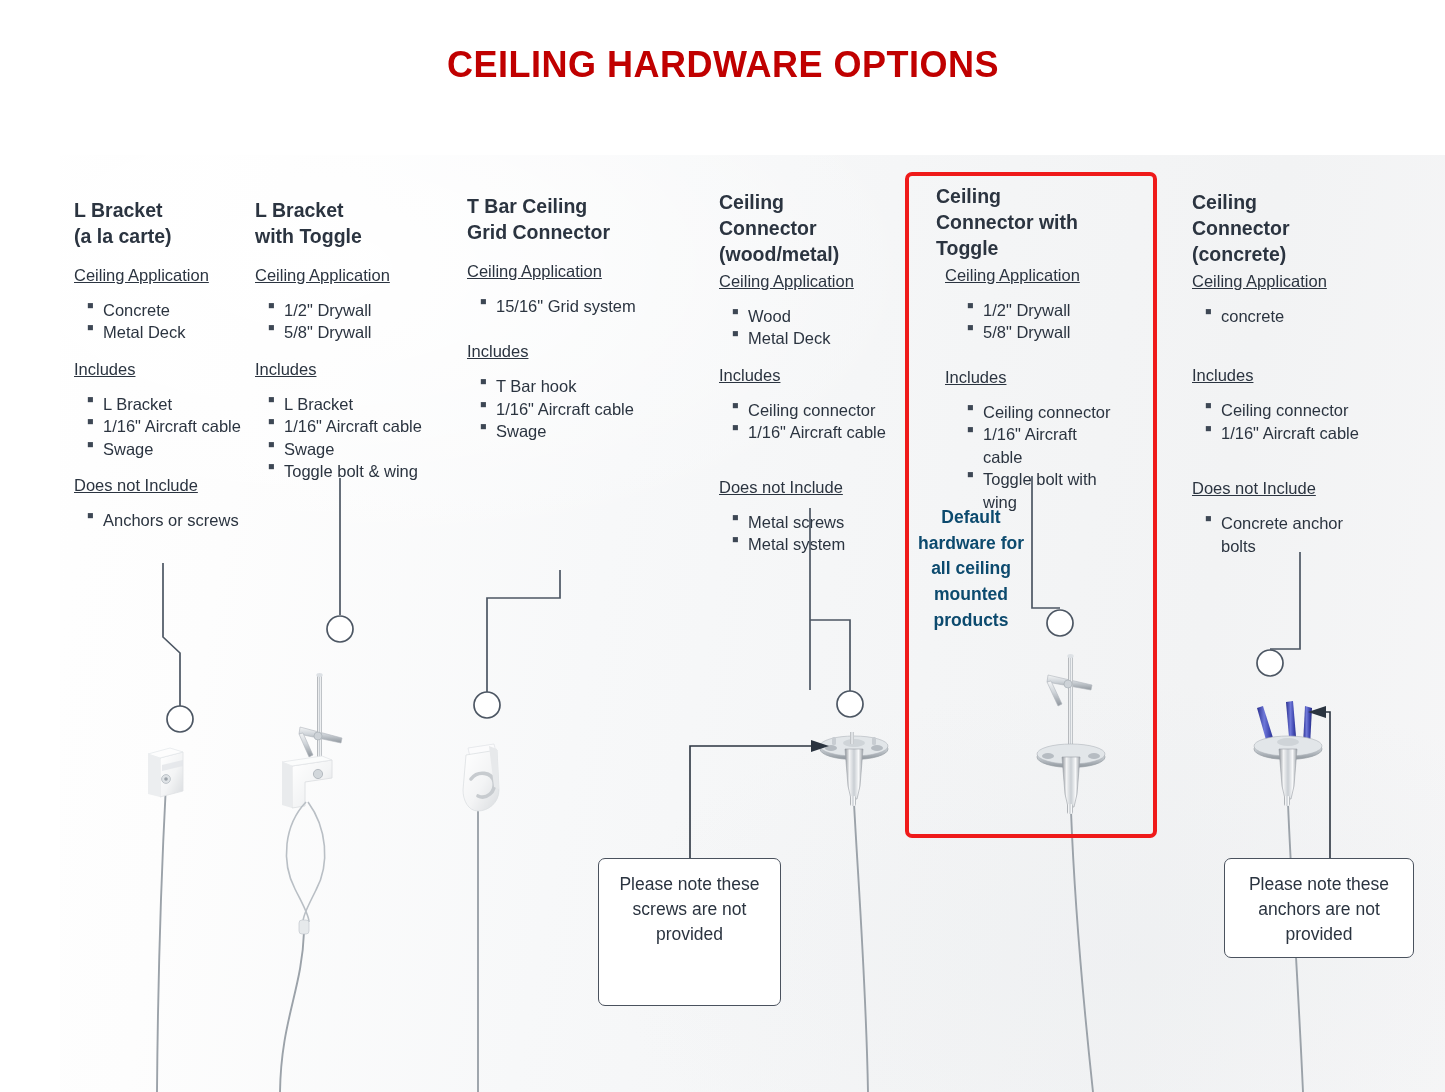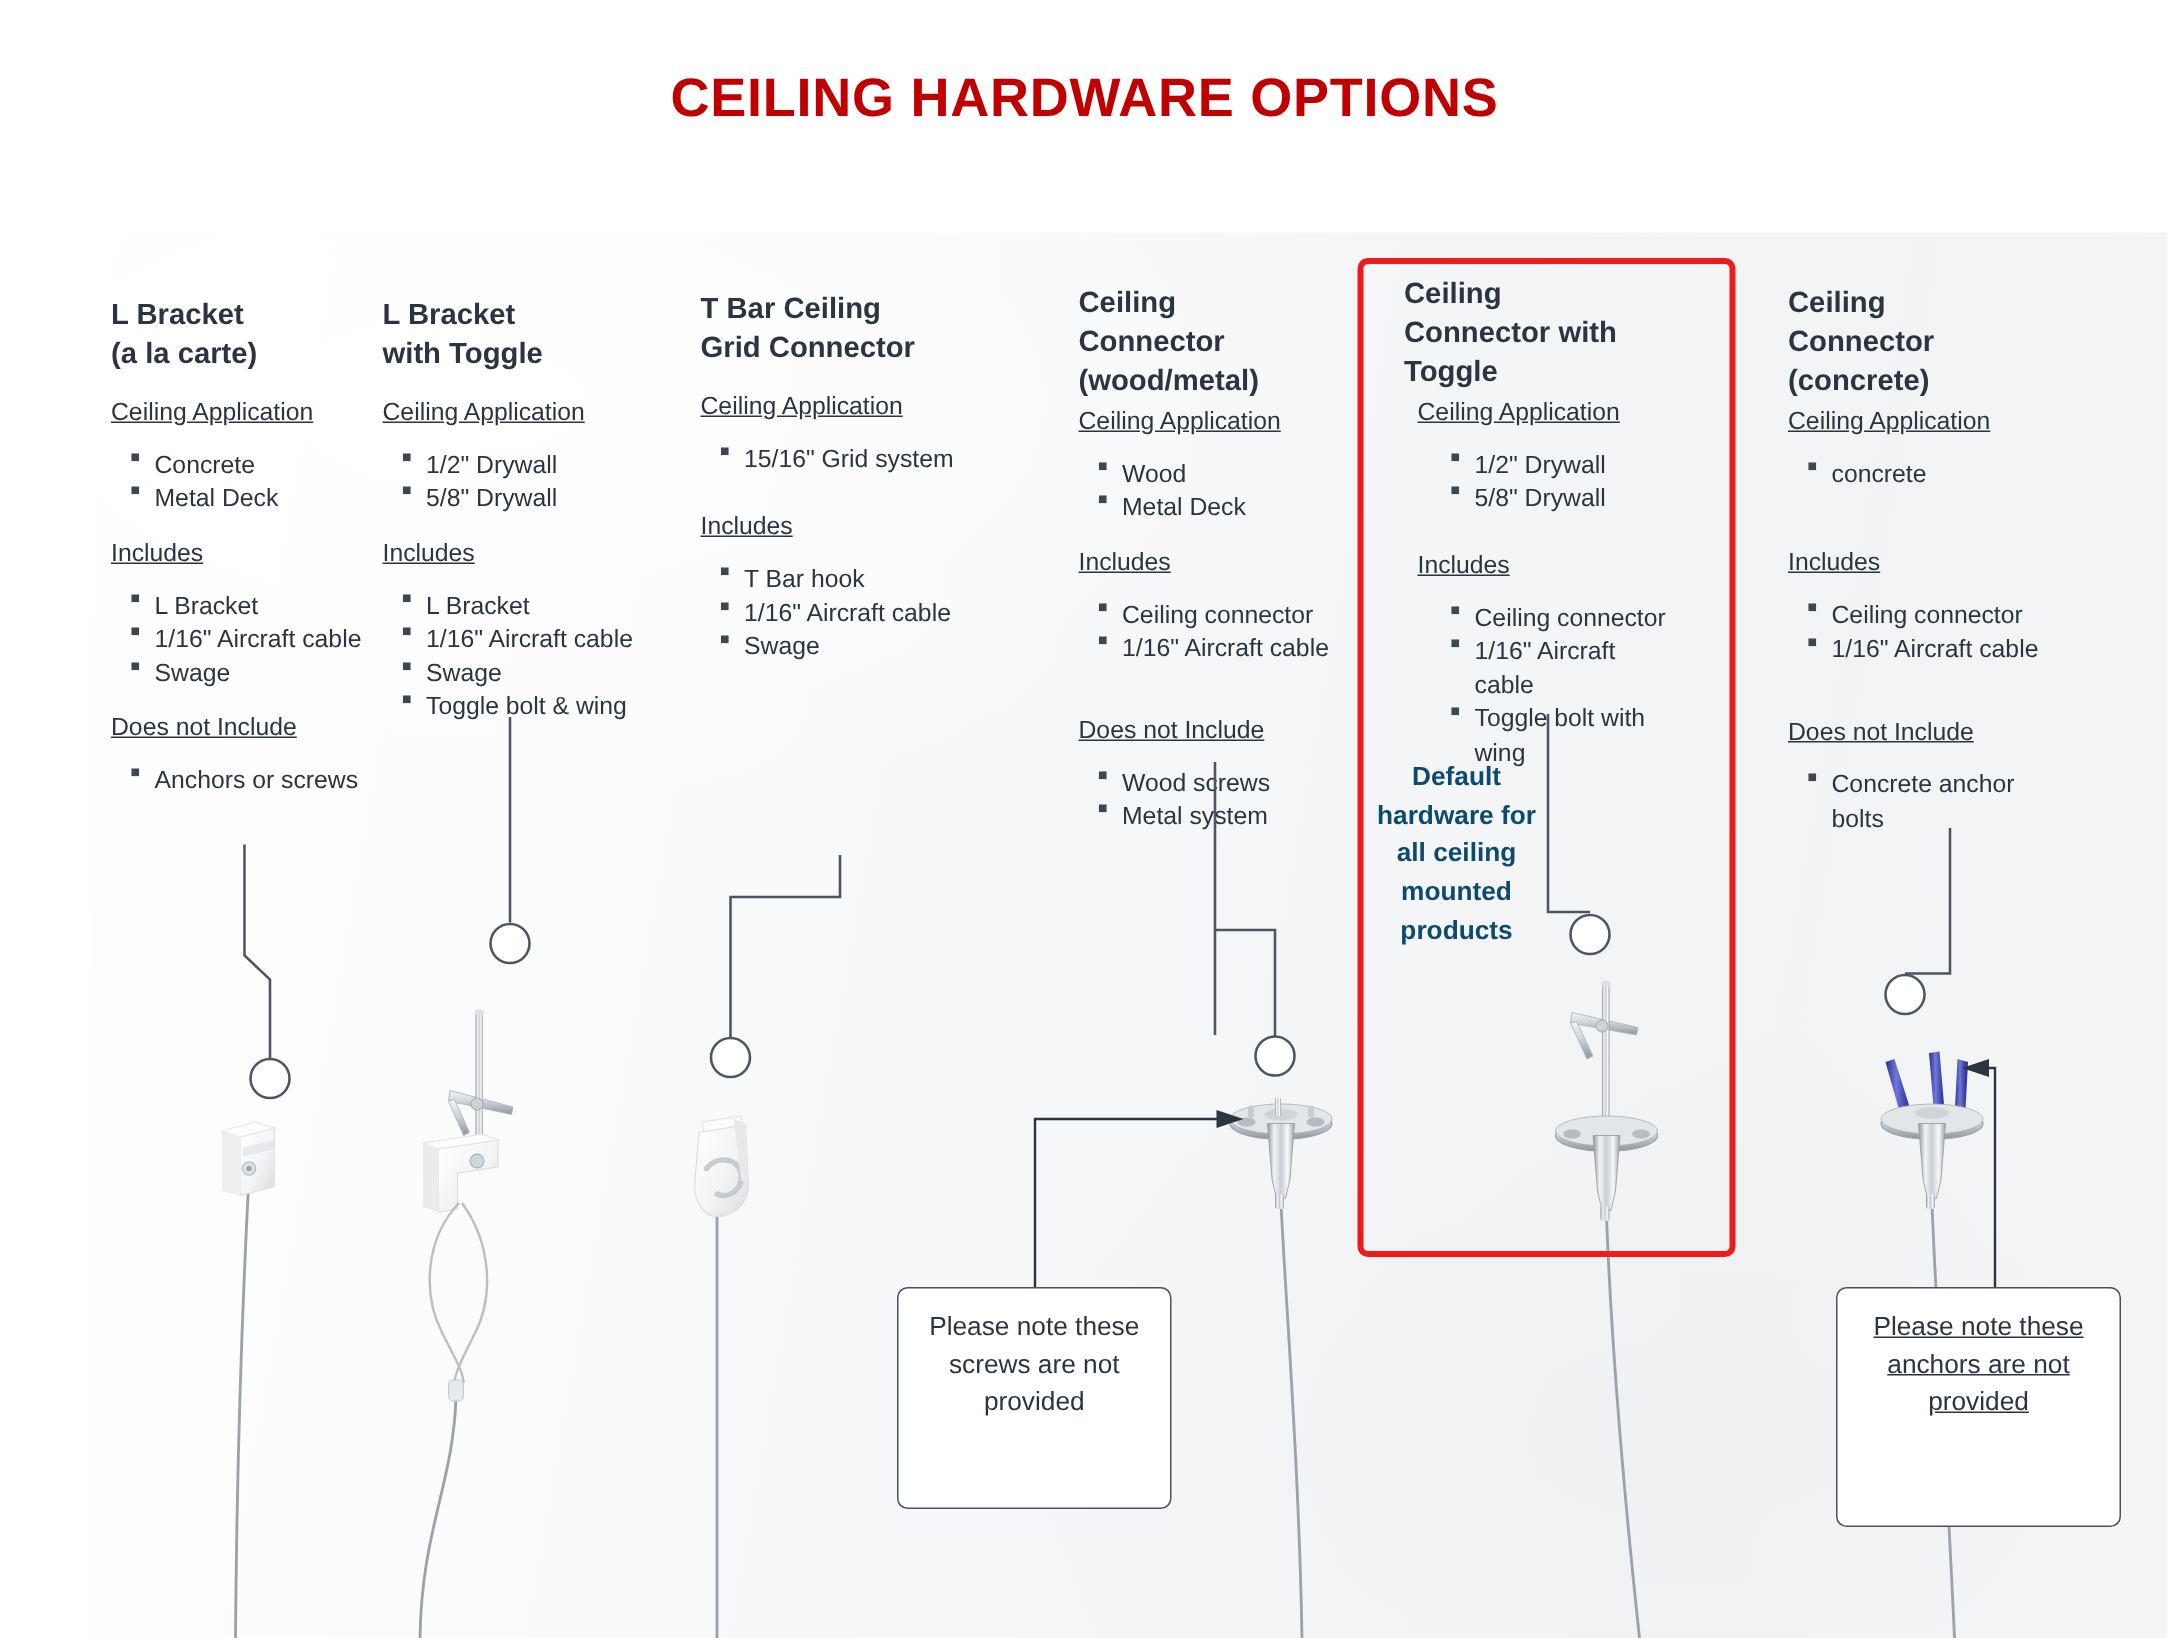--- a/index.html
+++ b/index.html
@@ -78,21 +78,21 @@
   }
 
   
   .note {
     position: absolute; background: #ffffff;
     border: 1.6px solid #4a525e; border-radius: 7px;
     font-size: 17.5px; line-height: 1.42; color: #2b3440;
     text-align: center; padding: 13px 10px; z-index: 7;
   }
   #note-screws  { left: 598px;  top: 858px; width: 183px; height: 148px; }
-  #note-anchors { left: 1224px; top: 858px; width: 190px; height: 160px; text-decoration: underline; }
+  #note-anchors { left: 1224px; top: 858px; width: 190px; height: 100px; }
 
   
   svg.overlay { position:absolute; left:0; top:0; width:1445px; height:1092px;
                 overflow:visible; pointer-events:none; }
   #leaders { z-index: 3; }
   #hardware { z-index: 2; }
   #cables { z-index: 1; }
   .lead { fill:none; stroke:#4c5663; stroke-width:1.7; }
   .lead-dot { fill:#ffffff; stroke:#4c5663; stroke-width:1.7; }
   .arrowline { fill:none; stroke:#2b3440; stroke-width:1.6; }
@@ -336,21 +336,21 @@
   <div class="sec">
     <div class="sec-head">Includes</div>
     <ul class="bul">
       <li>Ceiling connector</li>
       <li>1/16" Aircraft cable</li>
     </ul>
   </div>
   <div class="sec" style="margin-top:32px;">
     <div class="sec-head">Does not Include</div>
     <ul class="bul">
-      <li>Wood screws</li>
+      <li>Metal screws</li>
       <li>Metal system</li>
     </ul>
   </div>
 </div>
 
 <div class="col" id="col4" style="left:936px; top:184px; width:190px; z-index:5;">
   <div class="col-title" style="margin-bottom:2px;">Ceiling
 Connector with
 Toggle</div>
   <div class="sec" style="margin-top:0; padding-left:9px;">

